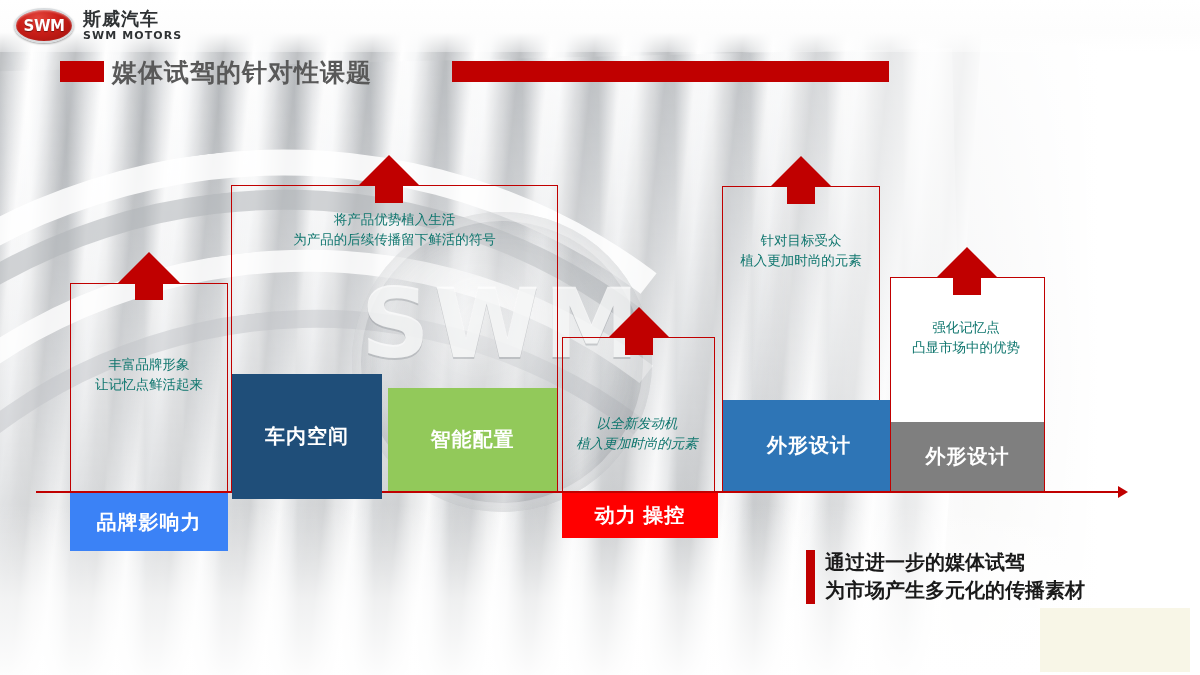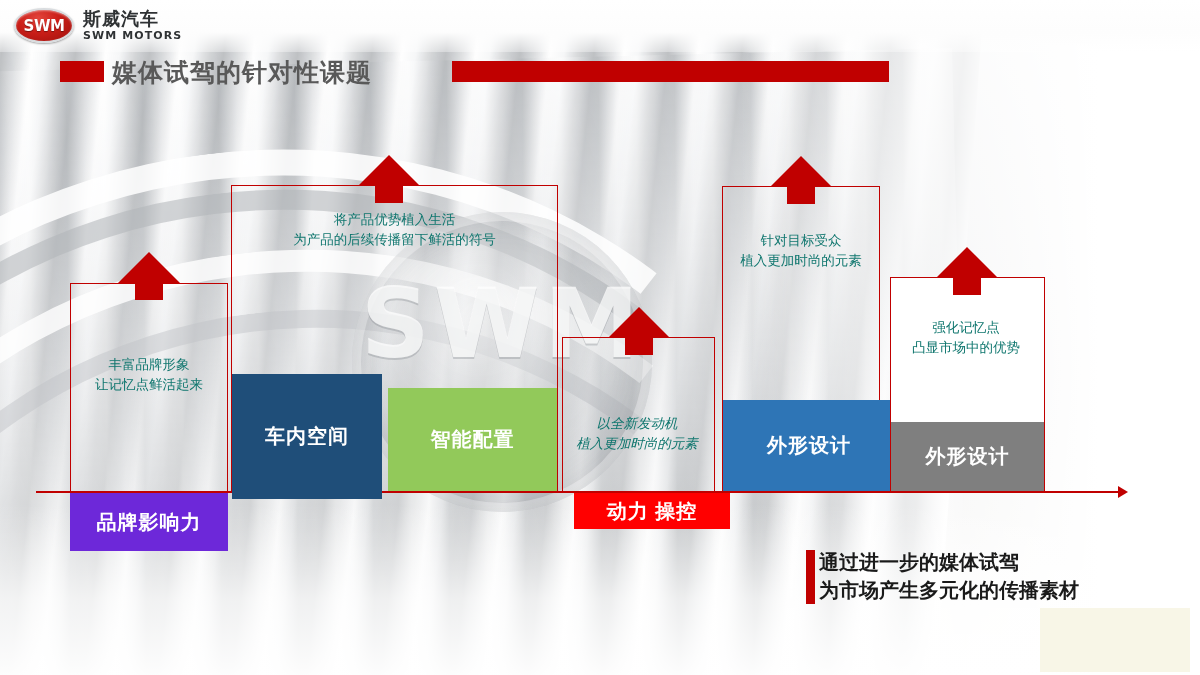--- a/index.html
+++ b/index.html
@@ -142,21 +142,21 @@
     position:absolute;display:flex;align-items:center;justify-content:center;
     color:#fff;font-weight:bold;font-size:20px;letter-spacing:1px;box-sizing:border-box;
   }
 
   .tag{
     position:absolute;display:flex;align-items:center;justify-content:center;
     color:#fff;font-weight:bold;font-size:20px;letter-spacing:1px;box-sizing:border-box;
   }
 
   
-  .foot{position:absolute;left:806px;top:548px;display:flex;gap:4px;}
+  .foot{position:absolute;left:806px;top:548px;display:flex;gap:10px;}
   .foot-bar{width:9px;height:54px;background:#c00000;flex:0 0 auto;margin-top:2px;}
   .foot-txt{font-size:20px;font-weight:bold;color:#1a1a1a;line-height:1.42;white-space:nowrap;}
 </style>
 </head>
 <body>
 
 <div id="slide">
 
   <div class="bg-wrap">
     <div class="bg-base"></div>
@@ -198,21 +198,21 @@
     <div class="outbox" style="left:70px;top:283px;width:158px;height:209px;"></div>
     <div class="arrow" style="left:118px;top:252px;">
       <svg viewBox="0 0 62 48">
           <polygon points="31,0 62,31 45,31 45,48 17,48 17,31 0,31" fill="#C00000"></polygon>
         </svg>
     </div>
     <div class="note" style="left:70px;top:316px;width:158px;margin-top:39px;">
       <div>丰富品牌形象</div>
       <div>让记忆点鲜活起来</div>
     </div>
-    <div class="tag" style="left:70px;top:493px;width:158px;height:58px;background:#6d28d9;">
+    <div class="tag" style="left:70px;top:493px;width:158px;height:58px;background:#3b82f6;">
       <span>品牌影响力</span>
     </div>
 
     <div class="outbox" style="left:231px;top:185px;width:327px;height:307px;"></div>
     <div class="arrow" style="left:358px;top:155px;">
       <svg viewBox="0 0 62 48">
           <polygon points="31,0 62,31 45,31 45,48 17,48 17,31 0,31" fill="#C00000"></polygon>
         </svg>
     </div>
     <div class="note" style="left:231px;top:210px;width:327px;">
@@ -229,21 +229,21 @@
     <div class="outbox" style="left:562px;top:337px;width:153px;height:155px;"></div>
     <div class="arrow" style="left:608px;top:307px;">
       <svg viewBox="0 0 62 48">
           <polygon points="31,0 62,31 45,31 45,48 17,48 17,31 0,31" fill="#C00000"></polygon>
         </svg>
     </div>
     <div class="note" style="left:568px;top:414px;width:138px;font-style:italic;">
       <div>以全新发动机</div>
       <div>植入更加时尚的元素</div>
     </div>
-    <div class="tag" style="left:562px;top:493px;width:156px;height:36px;background:#FF0000;margin-left:12px;">
+    <div class="tag" style="left:562px;top:493px;width:156px;height:45px;background:#FF0000;">
       <span>动力 操控</span>
     </div>
 
     <div class="outbox" style="left:722px;top:186px;width:158px;height:306px;"></div>
     <div class="arrow" style="left:770px;top:156px;">
       <svg viewBox="0 0 62 48">
           <polygon points="31,0 62,31 45,31 45,48 17,48 17,31 0,31" fill="#C00000"></polygon>
         </svg>
     </div>
     <div class="note" style="left:722px;top:231px;width:158px;">

